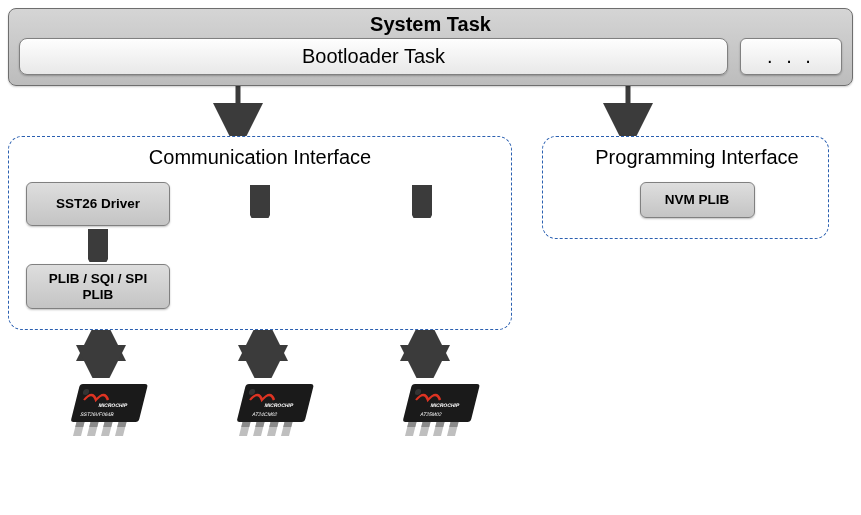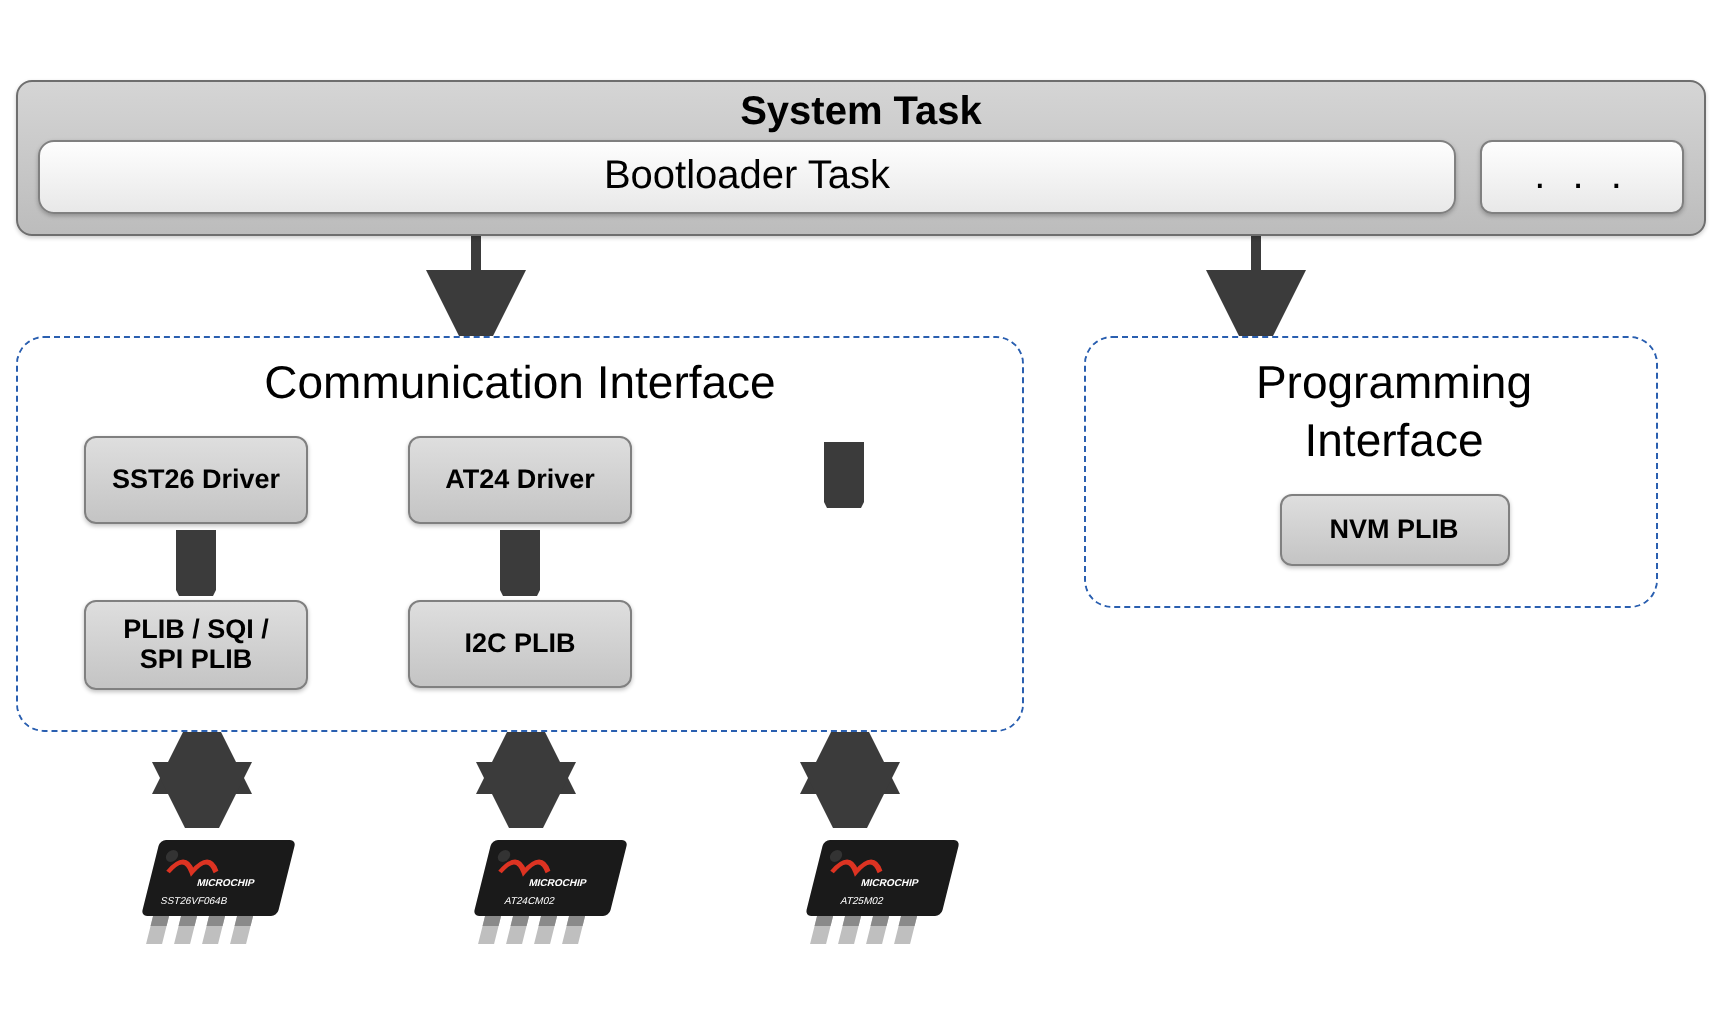--- a/index.html
+++ b/index.html
@@ -10,21 +10,20 @@
     width: 861px;
     box-sizing: border-box;
   }
   .system-task {
     border: 1px solid #6e6e6e;
     border-radius: 8px;
     background: linear-gradient(#d5d5d5, #bcbcbc);
     box-shadow: 0 1px 2px rgba(0,0,0,0.2);
     padding: 4px 10px 10px 10px;
     position: relative;
-    margin-top: 32px;
   }
   .system-title {
     text-align: center;
     font-weight: 700;
     font-size: 20px;
     color: #000;
   }
   .system-row {
     display: flex;
     gap: 12px;
@@ -61,37 +60,37 @@
   .dashed-group {
     border: 1.5px dashed #2a5fb0;
     border-radius: 14px;
     padding: 8px 16px 20px 16px;
     position: relative;
   }
   .comm-group { width: 470px; }
   .prog-group { width: 230px; text-align: center; padding-left: 39px; }
   .group-title {
     text-align: center;
-    font-size: 23px;
+    font-size: 20px;
     margin-bottom: 12px;
     line-height: 1.25;
   }
   .columns {
     display: flex;
     gap: 22px;
     justify-content: center;
   }
   .col {
     display: flex;
     flex-direction: column;
     align-items: center;
     width: 140px;
   }
   .block {
-    width: 112px;
+    width: 144px;
     min-height: 44px;
     box-sizing: border-box;
     border: 1px solid #808080;
     border-radius: 6px;
     background: linear-gradient(#dedede, #c4c4c4);
     box-shadow: 0 1px 2px rgba(0,0,0,0.25);
     text-align: center;
     font-size: 13.5px;
     font-weight: 700;
     display: flex;
@@ -150,27 +149,25 @@
                 <marker id="a1" markerWidth="10" markerHeight="10" refX="5" refY="5" orient="auto">
                   <path d="M0,0 L10,5 L0,10 Z" fill="#3b3b3b"></path>
                 </marker>
               </defs>
               <line x1="10" y1="2" x2="10" y2="26" stroke="#3b3b3b" stroke-width="5" marker-end="url(#a1)"></line>
             </svg>
         </div>
         <div class="block">PLIB / SQI / SPI PLIB</div>
       </div>
       <div class="col">
-        <div class="block">AT24 Driver</div>
         <div class="arrow-cell">
           <svg class="arrow" width="20" height="34">
               <line x1="10" y1="2" x2="10" y2="26" stroke="#3b3b3b" stroke-width="5" marker-end="url(#a1)"></line>
             </svg>
         </div>
-        <div class="block">I2C PLIB</div>
       </div>
       <div class="col">
         <div class="arrow-cell">
           <svg class="arrow" width="20" height="34">
               <line x1="10" y1="2" x2="10" y2="26" stroke="#3b3b3b" stroke-width="5" marker-end="url(#a1)"></line>
             </svg>
         </div>
       </div>
     </div>
   </div>

